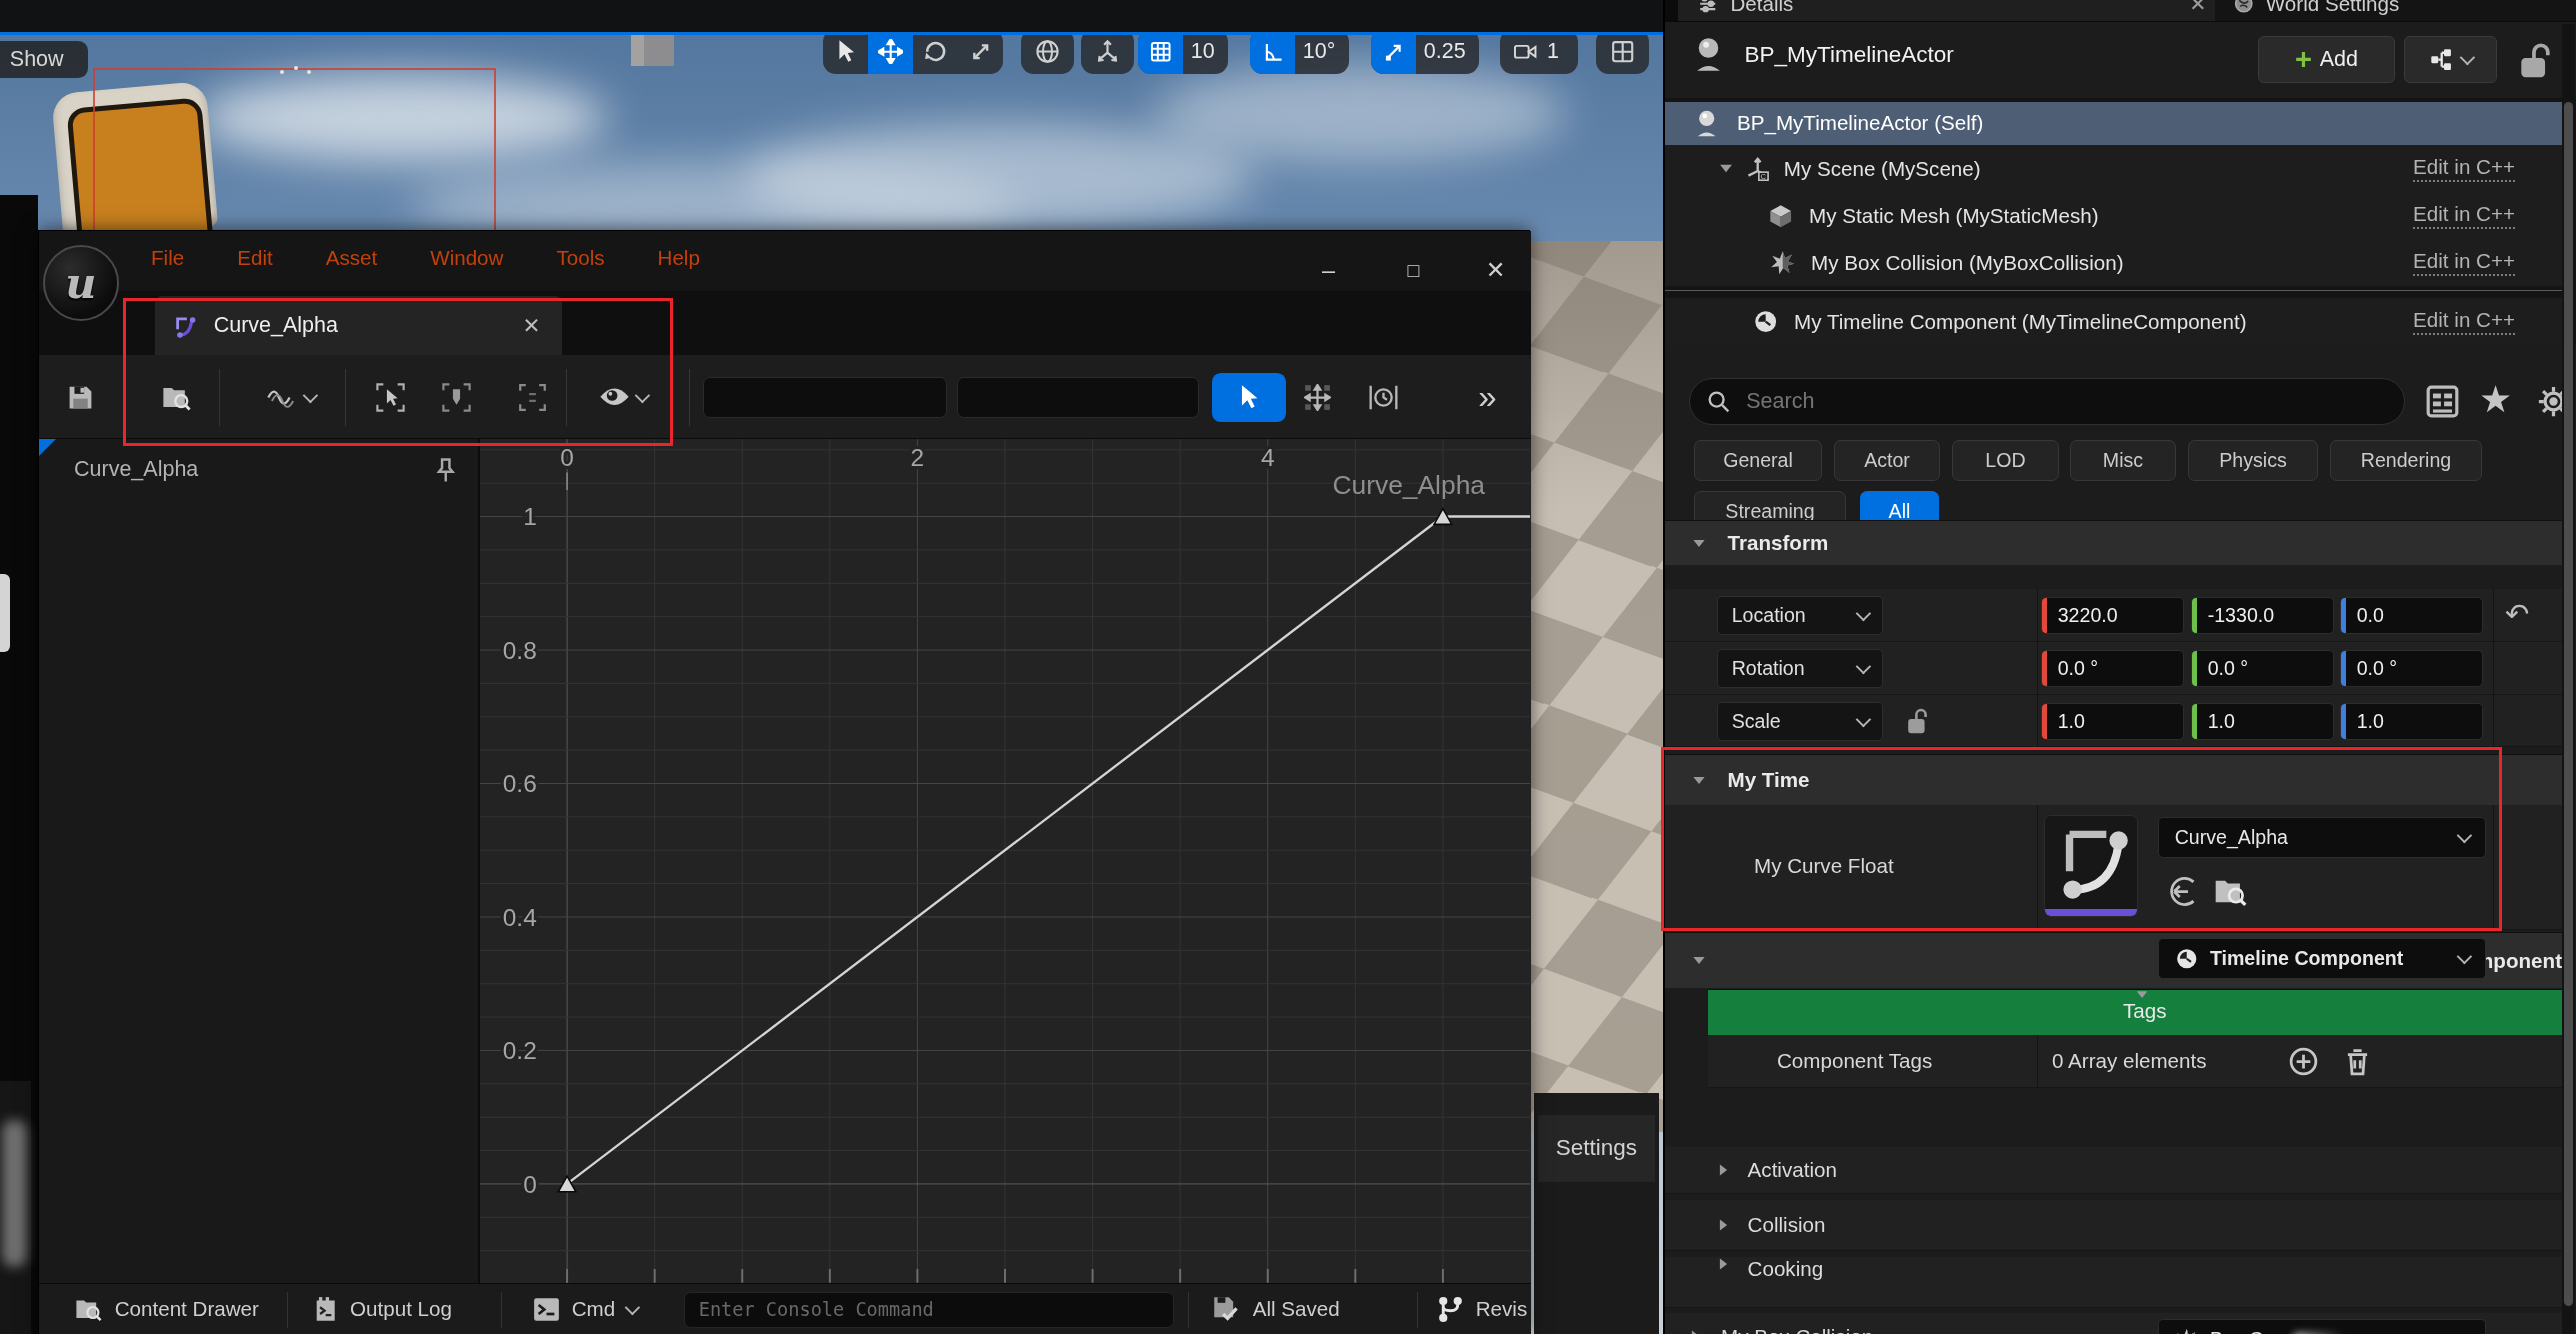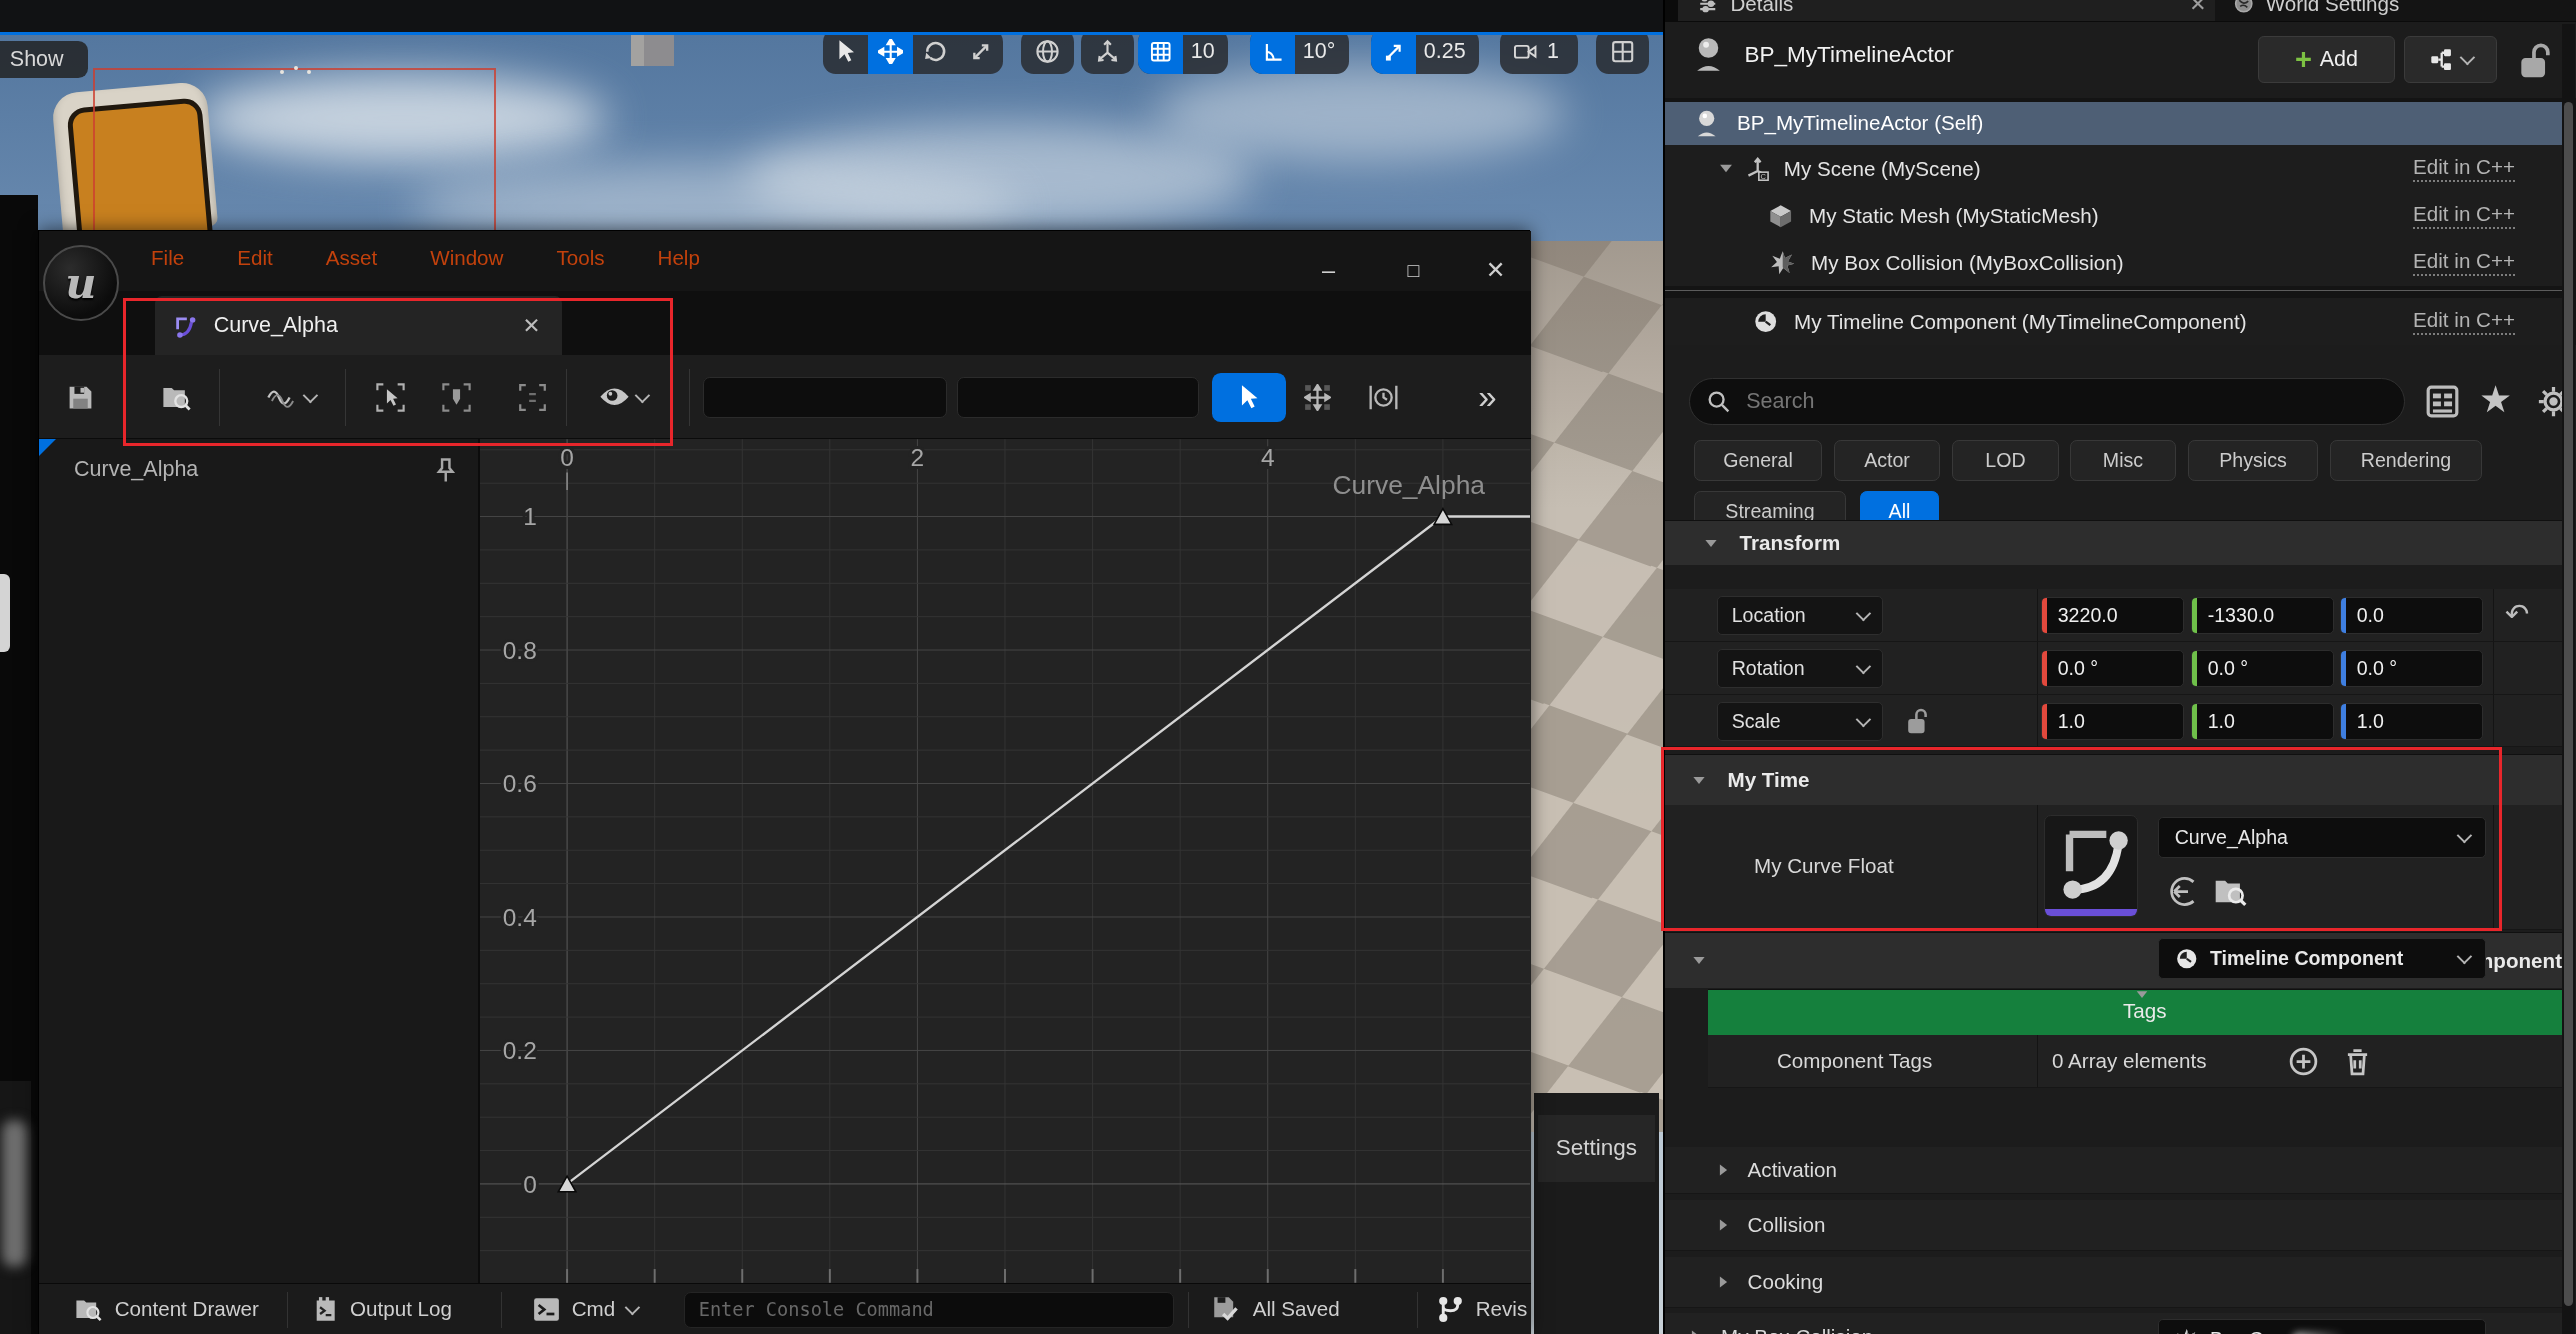--- a/index.html
+++ b/index.html
@@ -665,21 +665,21 @@
 
     <div class="filter-btn" style="left:29px;top:440px;width:128px;">General</div>
     <div class="filter-btn" style="left:169px;top:440px;width:106px;">Actor</div>
     <div class="filter-btn" style="left:287px;top:440px;width:107px;">LOD</div>
     <div class="filter-btn" style="left:405px;top:440px;width:106px;">Misc</div>
     <div class="filter-btn" style="left:523px;top:440px;width:130px;">Physics</div>
     <div class="filter-btn" style="left:665px;top:440px;width:152px;">Rendering</div>
     <div class="filter-btn" style="left:29px;top:491px;width:152px;">Streaming</div>
     <div class="filter-btn active" style="left:195px;top:491px;width:79px;">All</div>
 
-    <div class="sec-header" style="top:520px;height:45px;padding-left:12px;">
+    <div class="sec-header" style="top:520px;height:45px;">
       <span class="exp-d" style="margin-left:27px;transform:scale(.8);"></span>
       <span style="margin-left:21.5px;">Transform</span>
     </div>
     <div class="prop-row" style="top:589px;height:53px;">
       <div class="col-div" style="left:372px;"></div>
         <div class="col-div" style="left:828px;"></div>
       <div class="label-drop">
         <span>Location</span>
           <span class="chev"></span>
       </div>
@@ -779,21 +779,21 @@
     </div>
 
     <div class="prop-row" style="top:1147px;height:47px;display:flex;align-items:center;">
       <span class="exp-r" style="margin-left:54px;transform:scale(.8);"></span>
       <span style="margin-left:19.6px;font-size:20.6px;color:#dcdcdc;">Activation</span>
     </div>
     <div class="prop-row" style="top:1200px;height:51px;display:flex;align-items:center;">
       <span class="exp-r" style="margin-left:54px;transform:scale(.8);"></span>
       <span style="margin-left:19.6px;font-size:20.6px;color:#dcdcdc;">Collision</span>
     </div>
-    <div class="prop-row" style="top:1257px;height:51px;display:flex;align-items:center;">
+    <div class="prop-row" style="top:1257px;height:51px;display:flex;align-items:flex-start;">
       <span class="exp-r" style="margin-left:54px;transform:scale(.8);"></span>
       <span style="margin-left:19.6px;font-size:20.6px;color:#dcdcdc;">Cooking</span>
     </div>
     <div class="prop-row" style="top:1313px;height:59px;">
       <span class="exp-r abs" style="left:26.4px;top:15.7px;transform:scale(.8);"></span>
       <span class="plain-label" style="left:56px;top:11.7px;">My Box Collision</span>
       <div class="drop-box" style="left:493px;top:5.9px;width:328px;height:41px;gap:11.7px;">
         <svg width="23.5" height="23.5" viewBox="0 0 22 22">
             <path d="M11 1 L13 7 L19 4 L15.5 10 L21 12 L15 13.5 L17 20 L11.5 15.5 L8 21 L7.5 14 L1 15 L6 10.5 L2 5 L8.5 7.5 Z" fill="#e8e8e8"></path>
             <path d="M11 1 L13 7 L19 4 L15.5 10 L21 12 L15 13.5 L17 20 L11.5 15.5 L11 15 Z" fill="#7a7a7a"></path>

